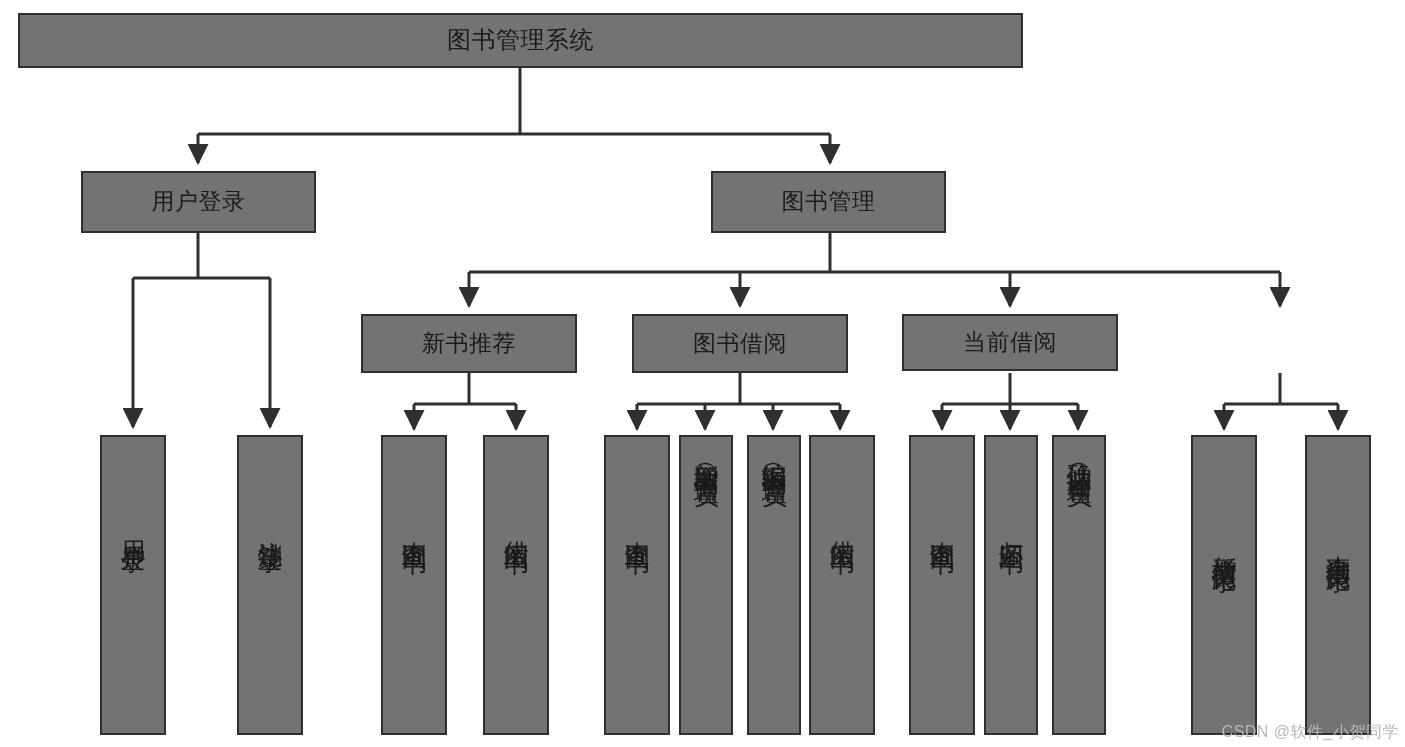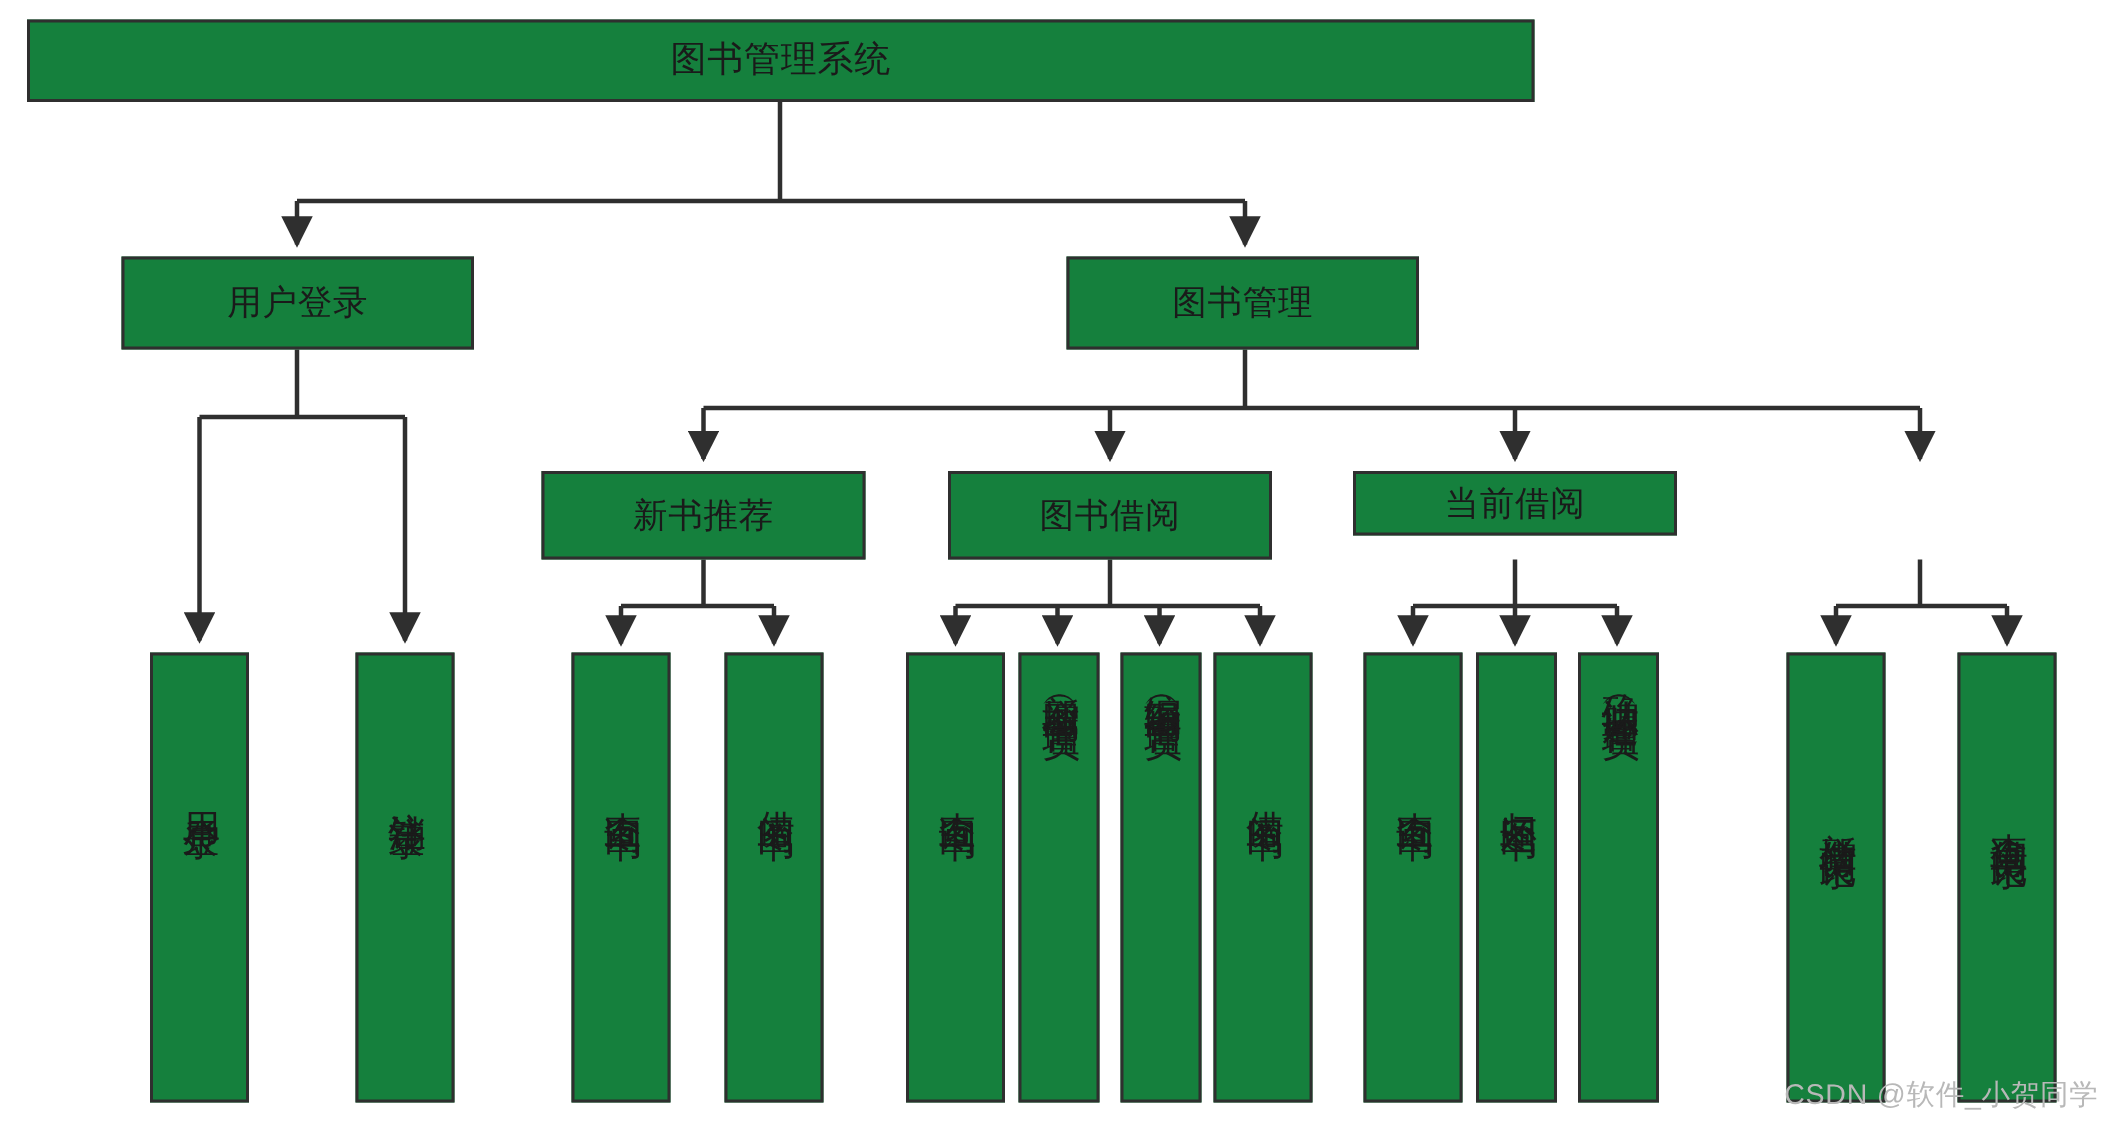--- a/index.html
+++ b/index.html
@@ -22,21 +22,21 @@
     left: 0;
     top: 0;
     width: 1405px;
     height: 747px;
     pointer-events: none;
   }
   .node {
     position: absolute;
     box-sizing: border-box;
     border: 2px solid #2f2f2f;
-    background: #15803d;
+    background: #737373;
     display: flex;
     align-items: center;
     justify-content: center;
     color: #1a1a1a;
   }
   .node-label {
     display: block;
     text-align: center;
     line-height: 1.12;
     letter-spacing: 0.5px;
@@ -65,21 +65,21 @@
   .node.vert.mid .node-label {
     margin-top: 78px;
   }
   .node.vert.midshort .node-label {
     margin-top: 92px;
   }
   #watermark {
     position: absolute;
     right: 6px;
     bottom: 4px;
-    font-size: 19px;
+    font-size: 16px;
     color: #b8b8b8;
     letter-spacing: 0.5px;
     white-space: nowrap;
   }
 </style>
 </head>
 <body>
 
 <div id="canvas">
 
@@ -143,21 +143,21 @@
   <div class="node horiz" style="left:711px; top:171px; width:235px; height:62px;">
     <span class="node-label">图书管理</span>
   </div>
 
   <div class="node horiz" style="left:632px; top:314px; width:216px; height:59px;">
     <span class="node-label">图书借阅</span>
   </div>
   <div class="node horiz" style="left:361px; top:314px; width:216px; height:59px;">
     <span class="node-label">新书推荐</span>
   </div>
-  <div class="node horiz" style="left:902px; top:314px; width:216px; height:43px;">
+  <div class="node horiz" style="left:902px; top:314px; width:216px; height:57px;">
     <span class="node-label">当前借阅</span>
   </div>
 
   <div class="node vert mid" style="left:100px; top:435px; width:66px; height:300px;">
     <span class="node-label">用户登录</span>
   </div>
   <div class="node vert mid" style="left:237px; top:435px; width:66px; height:300px;">
     <span class="node-label">注销登录</span>
   </div>
 

